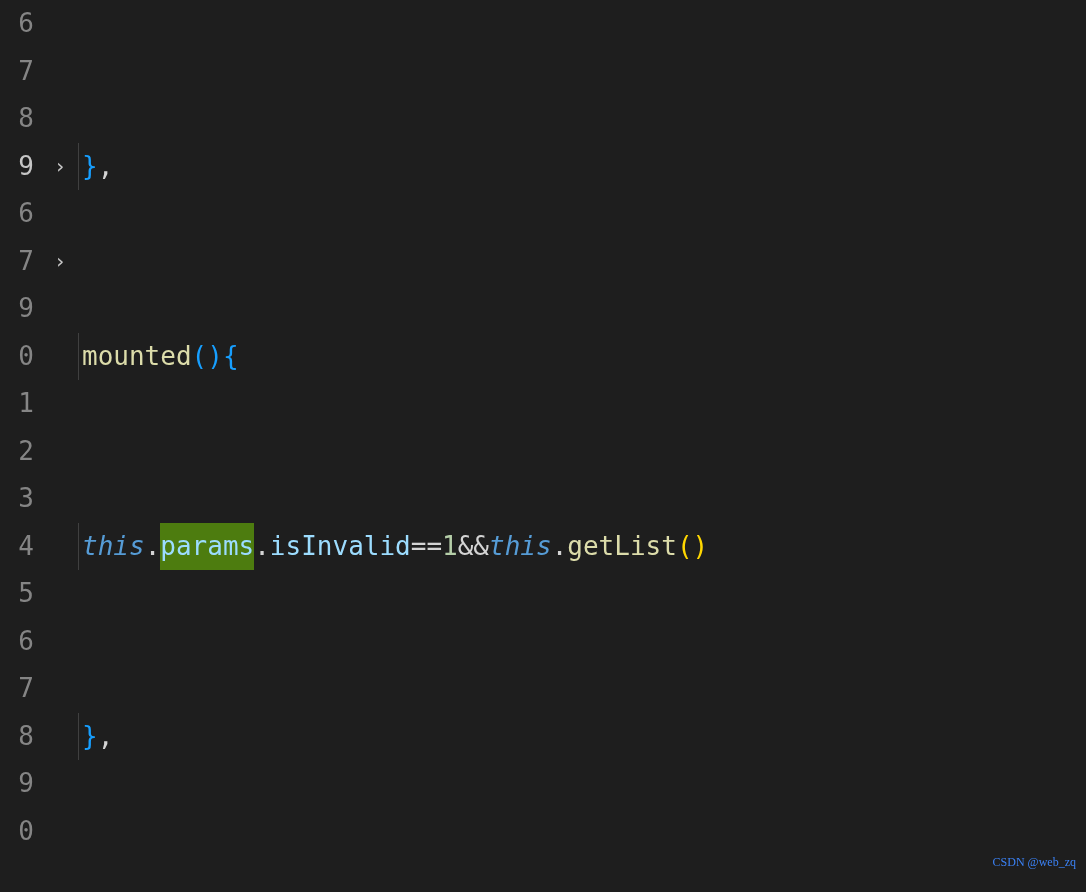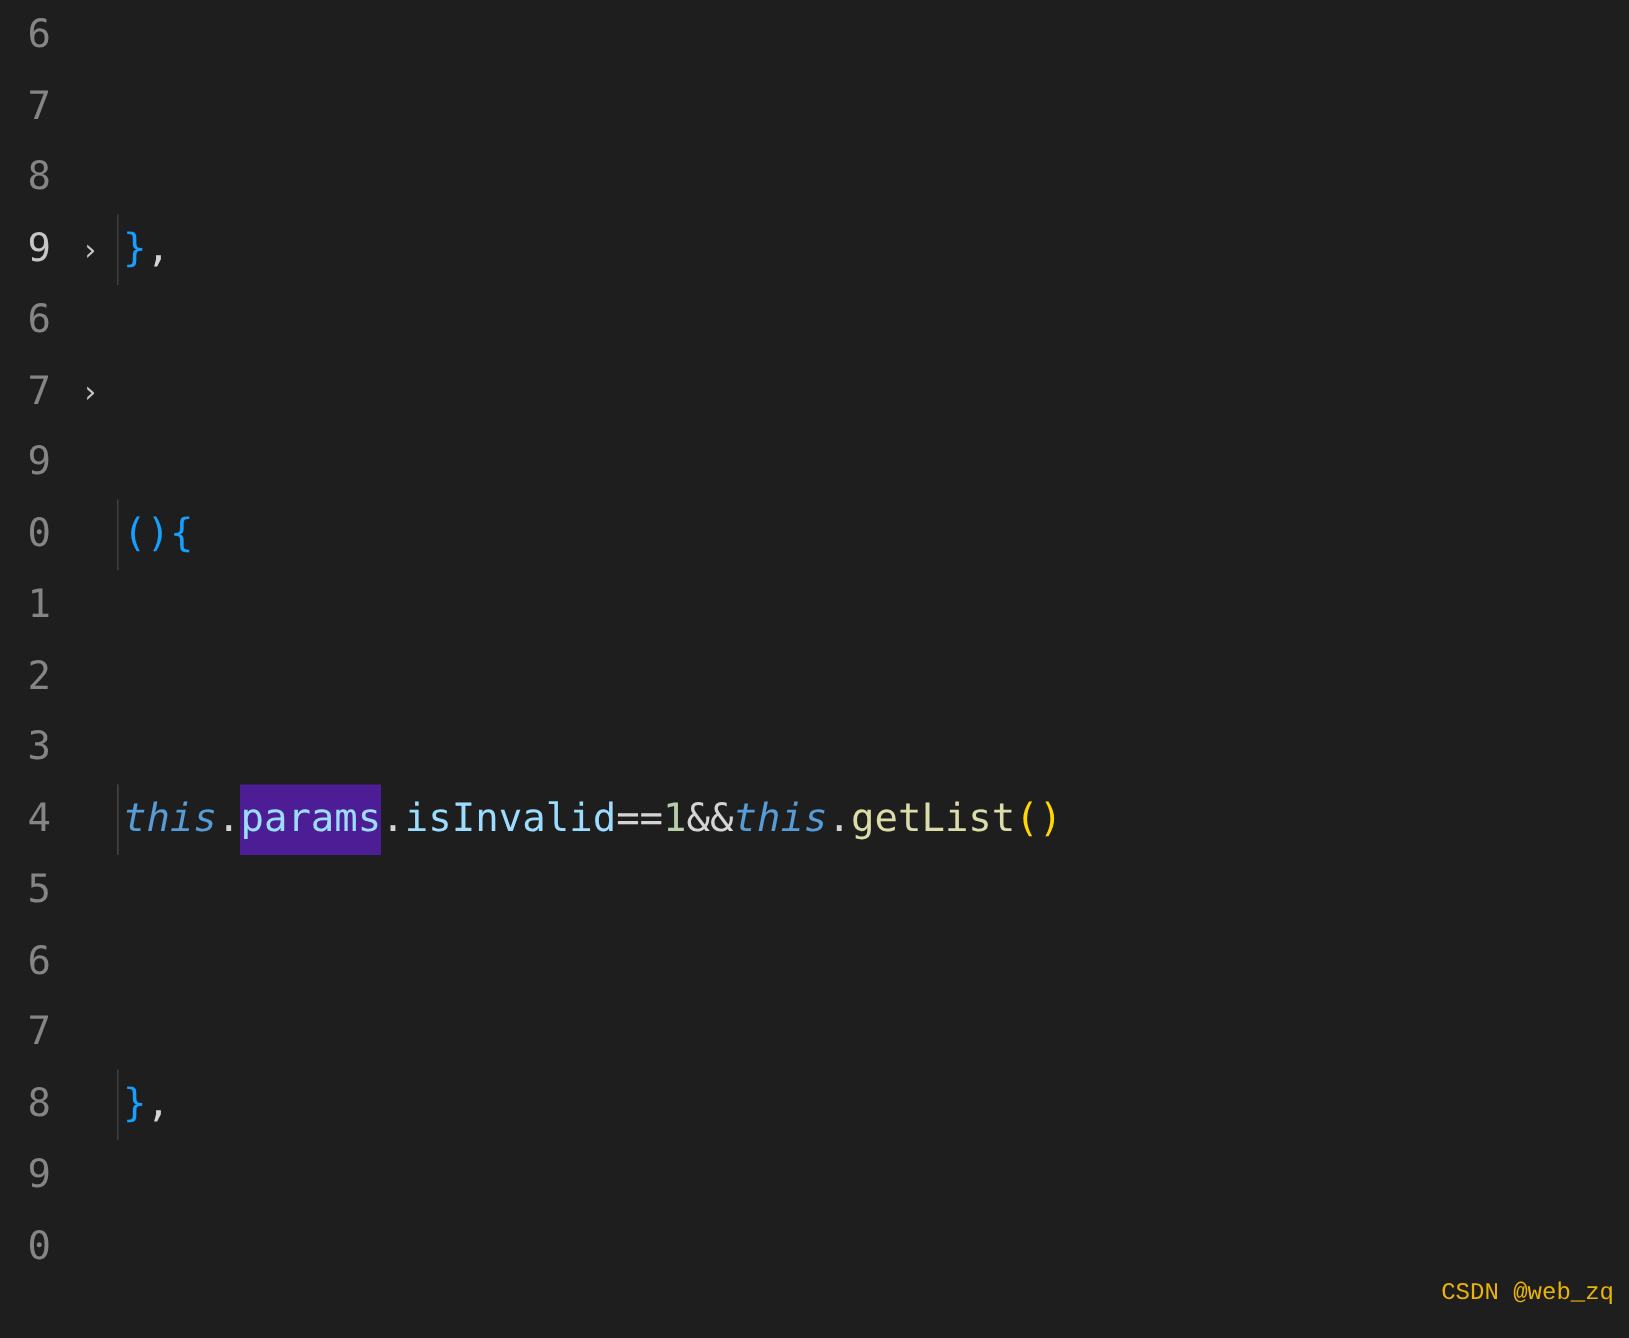--- a/index.html
+++ b/index.html
@@ -67,29 +67,29 @@
   .tk-key     { color: #9cdcfe; }   
   .tk-func    { color: #dcdcaa; }   
   .tk-this    { color: #569cd6; font-style: italic; }   
   .tk-num     { color: #b5cea8; }   
   .tk-op      { color: #d4d4d4; }
   .tk-punct   { color: #d4d4d4; }
   .tk-br-y    { color: #ffd700; }   
   .tk-br-b    { color: #179fff; }
 
   .sel {
-    background: #4c1d95;
+    background: #4d7c0f;
   }
   .watermark {
     position: absolute;
     bottom: 6px;
     right: 10px;
-    font-size: 16px;
-    color: #eab308;
-    font-family: Liberation Mono, monospace;
+    font-size: 12px;
+    color: #3b82f6;
+    font-family: Liberation Serif, serif;
   }
 </style>
 </head>
 <body>
 
 <div class="editor">
   <div class="gutter">
     <div class="ln">
         <span class="num">6</span>
       </div>
@@ -145,21 +145,21 @@
       </div>
     <div class="ln">
         <span class="num">0</span>
       </div>
   </div>
 
   <div class="code">
 
     <div class="line"><span class="indent-guide ig1"></span>  <span class="tk-br-b">}</span><span class="tk-punct">,</span></div>
 
-    <div class="line"><span class="indent-guide ig1"></span>  <span class="tk-br-b">(</span><span class="tk-br-b">)</span> <span class="tk-br-b">{</span></div>
+    <div class="line"><span class="indent-guide ig1"></span>  <span class="tk-func">mounted</span><span class="tk-br-b">(</span><span class="tk-br-b">)</span> <span class="tk-br-b">{</span></div>
 
     <div class="line"><span class="indent-guide ig1"></span><span class="indent-guide ig2"></span>    <span class="tk-this">this</span><span class="tk-punct">.</span><span class="tk-key sel">params</span><span class="tk-punct">.</span><span class="tk-key">isInvalid</span><span class="tk-op">==</span><span class="tk-num">1</span><span class="tk-op">&amp;&amp;</span><span class="tk-this">this</span><span class="tk-punct">.</span><span class="tk-func">getList</span><span class="tk-br-y">(</span><span class="tk-br-y">)</span></div>
 
     <div class="line"><span class="indent-guide ig1"></span>  <span class="tk-br-b">}</span><span class="tk-punct">,</span></div>
 
     
 
     
 
     

